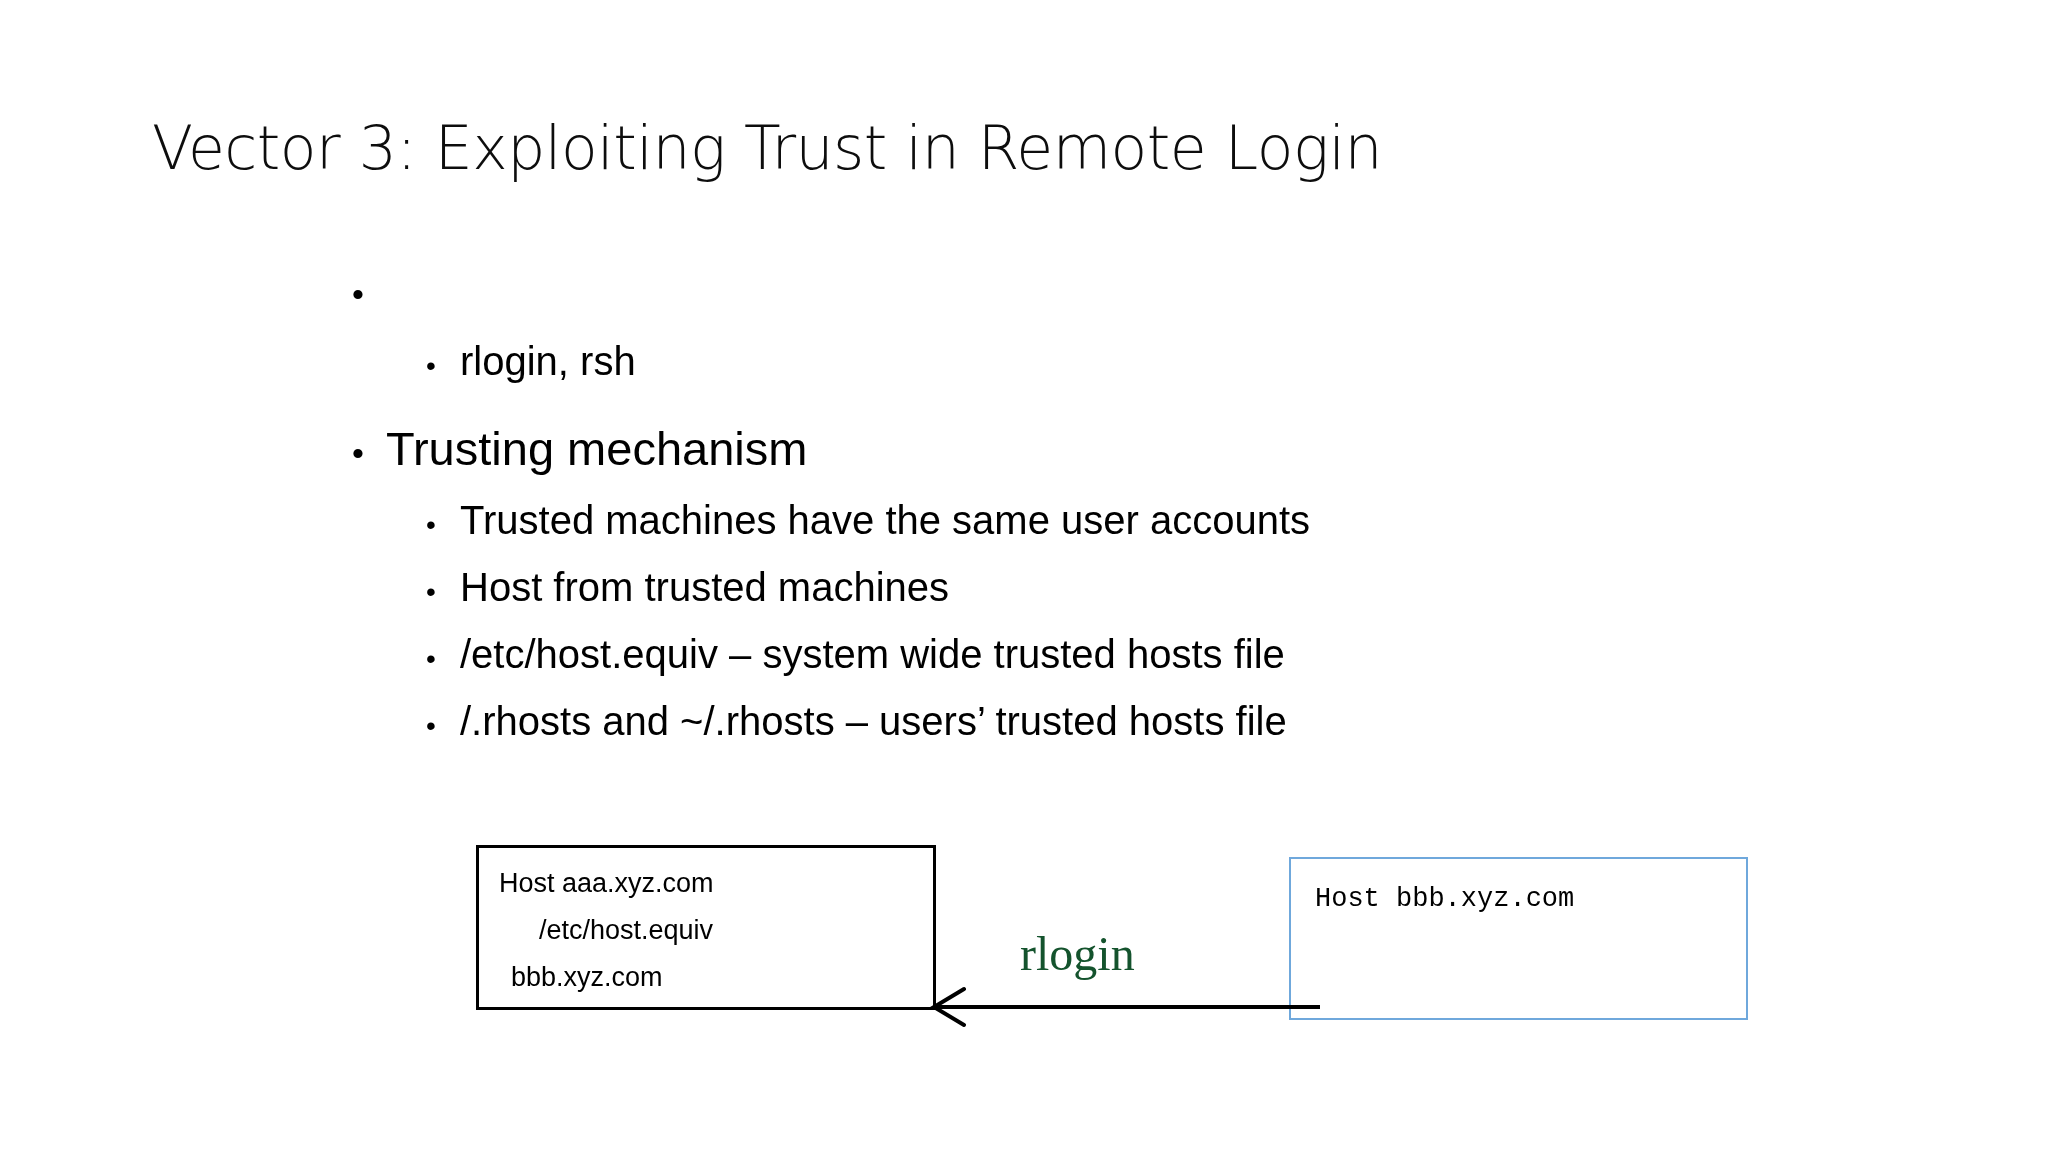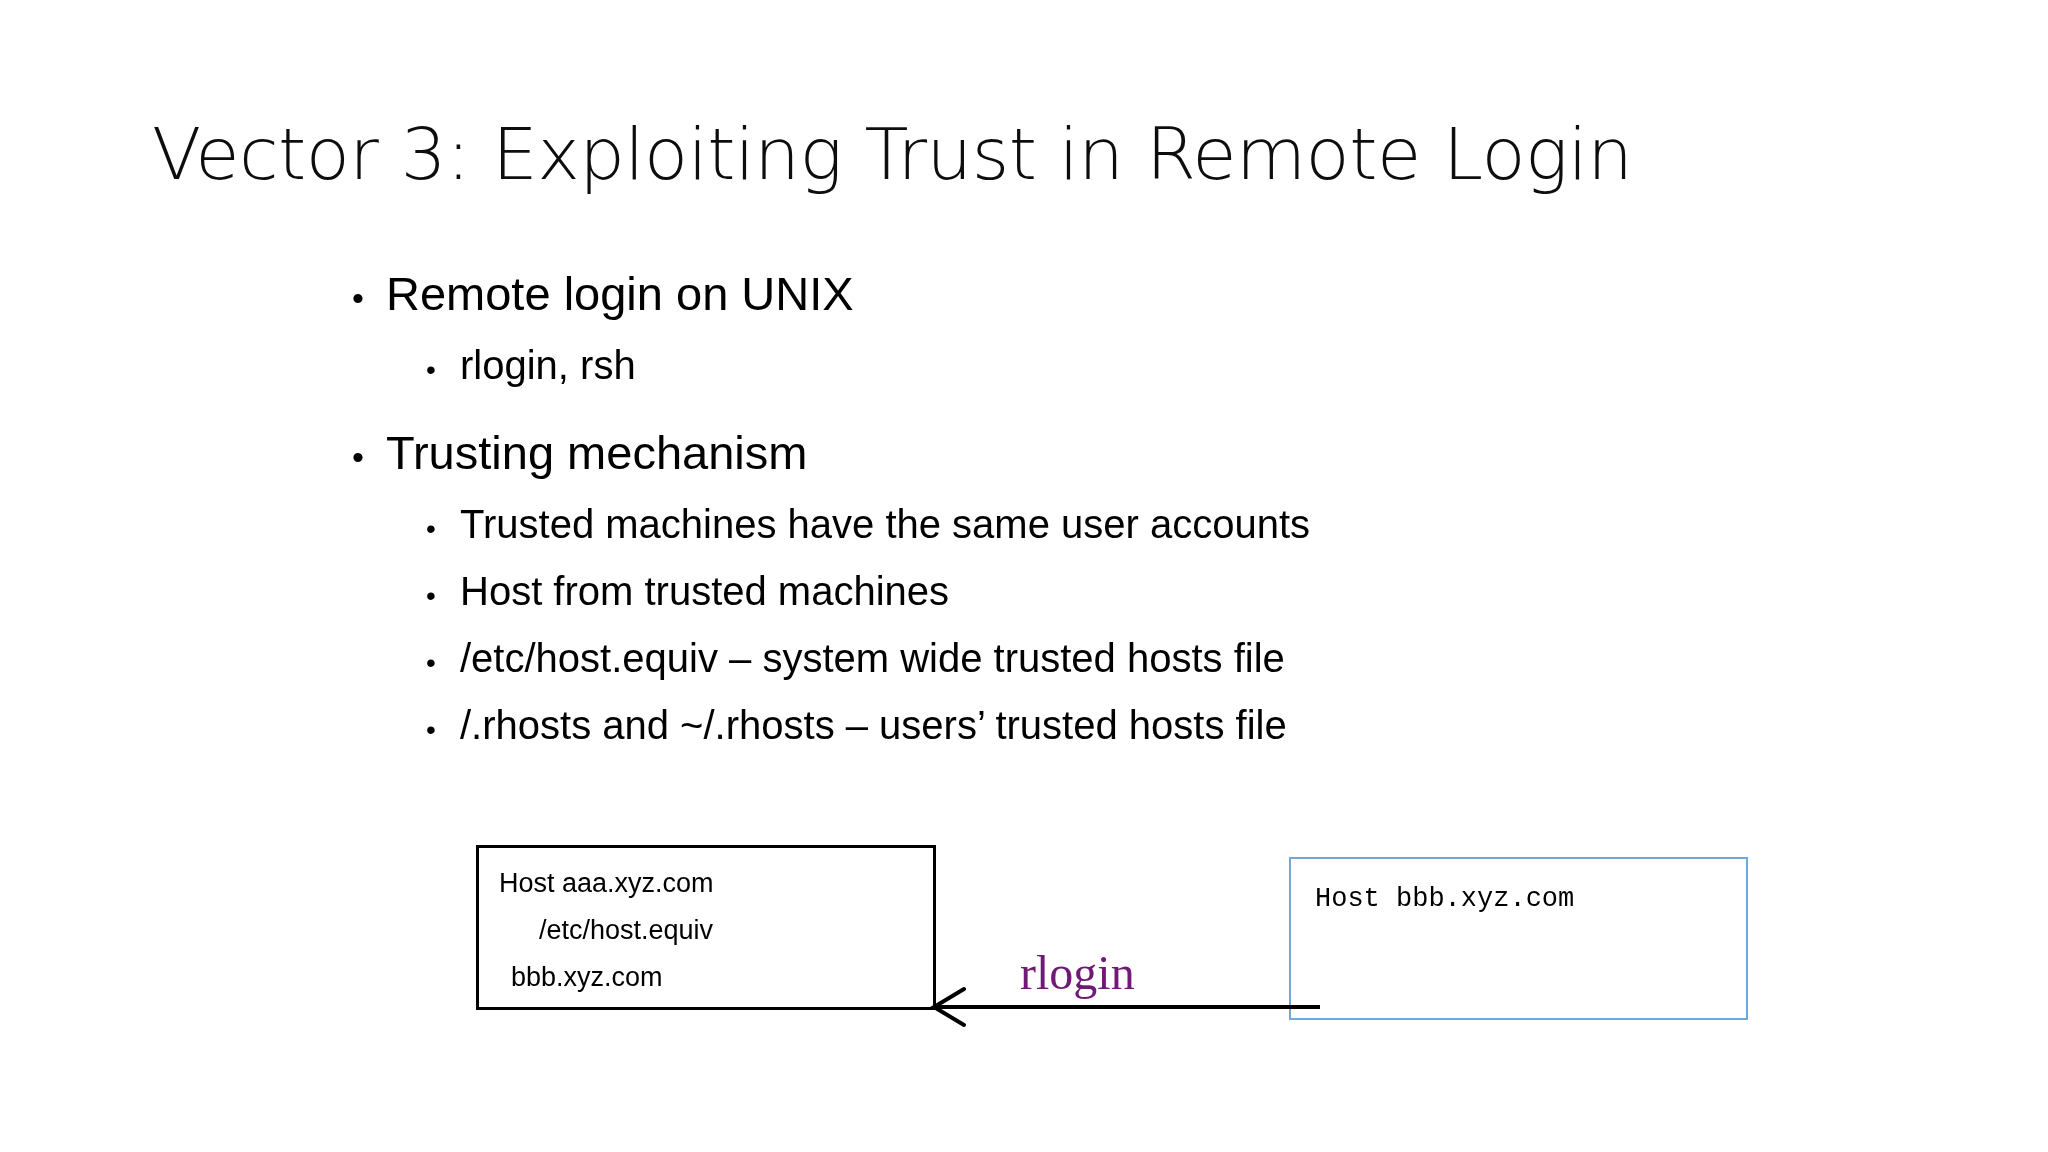--- a/index.html
+++ b/index.html
@@ -22,21 +22,21 @@
   }
 
   
   .slide-title {
     position: absolute;
     left: 152px;
     top: 118px;
     width: 1760px;
     font-family: "DejaVu Sans", sans-serif;
     font-weight: 300;
-    font-size: 72px;
+    font-size: 60px;
     line-height: 1.0;
     letter-spacing: -0.5px;
     color: #0d0d0d;
     white-space: nowrap;
   }
 
   
   .body-block {
     position: absolute;
     left: 352px;
@@ -132,44 +132,42 @@
   }
   .node-right .spacer { height: 54px; }
 
   .edge-label {
     position: absolute;
     left: 1020px;
     top: 930px;
     font-family: "Liberation Serif", serif;
     font-size: 48px;
     line-height: 1;
-    color: #701a75;
-    white-space: nowrap;
-    margin-top: 19px;
+    color: #14532d;
+    white-space: nowrap;
   }
   .arrow-svg {
     position: absolute;
     left: 900px;
     top: 975px;
     width: 420px;
     height: 60px;
   }
 </style>
 </head>
 <body>
 
 <div class="slide">
 
   <div class="slide-title">Vector 3: Exploiting Trust in Remote Login</div>
 
   <div class="body-block">
 
     <div class="bullet-row lvl1">
       <span class="bullet-dot">•</span>
-      <span class="bullet-text">Remote login on UNIX</span>
     </div>
 
     <div class="bullet-row lvl2">
       <span class="bullet-dot">•</span>
       <span class="bullet-text">rlogin, rsh</span>
     </div>
 
     <div class="bullet-row lvl1 gap-before">
       <span class="bullet-dot">•</span>
       <span class="bullet-text">Trusting mechanism</span>

